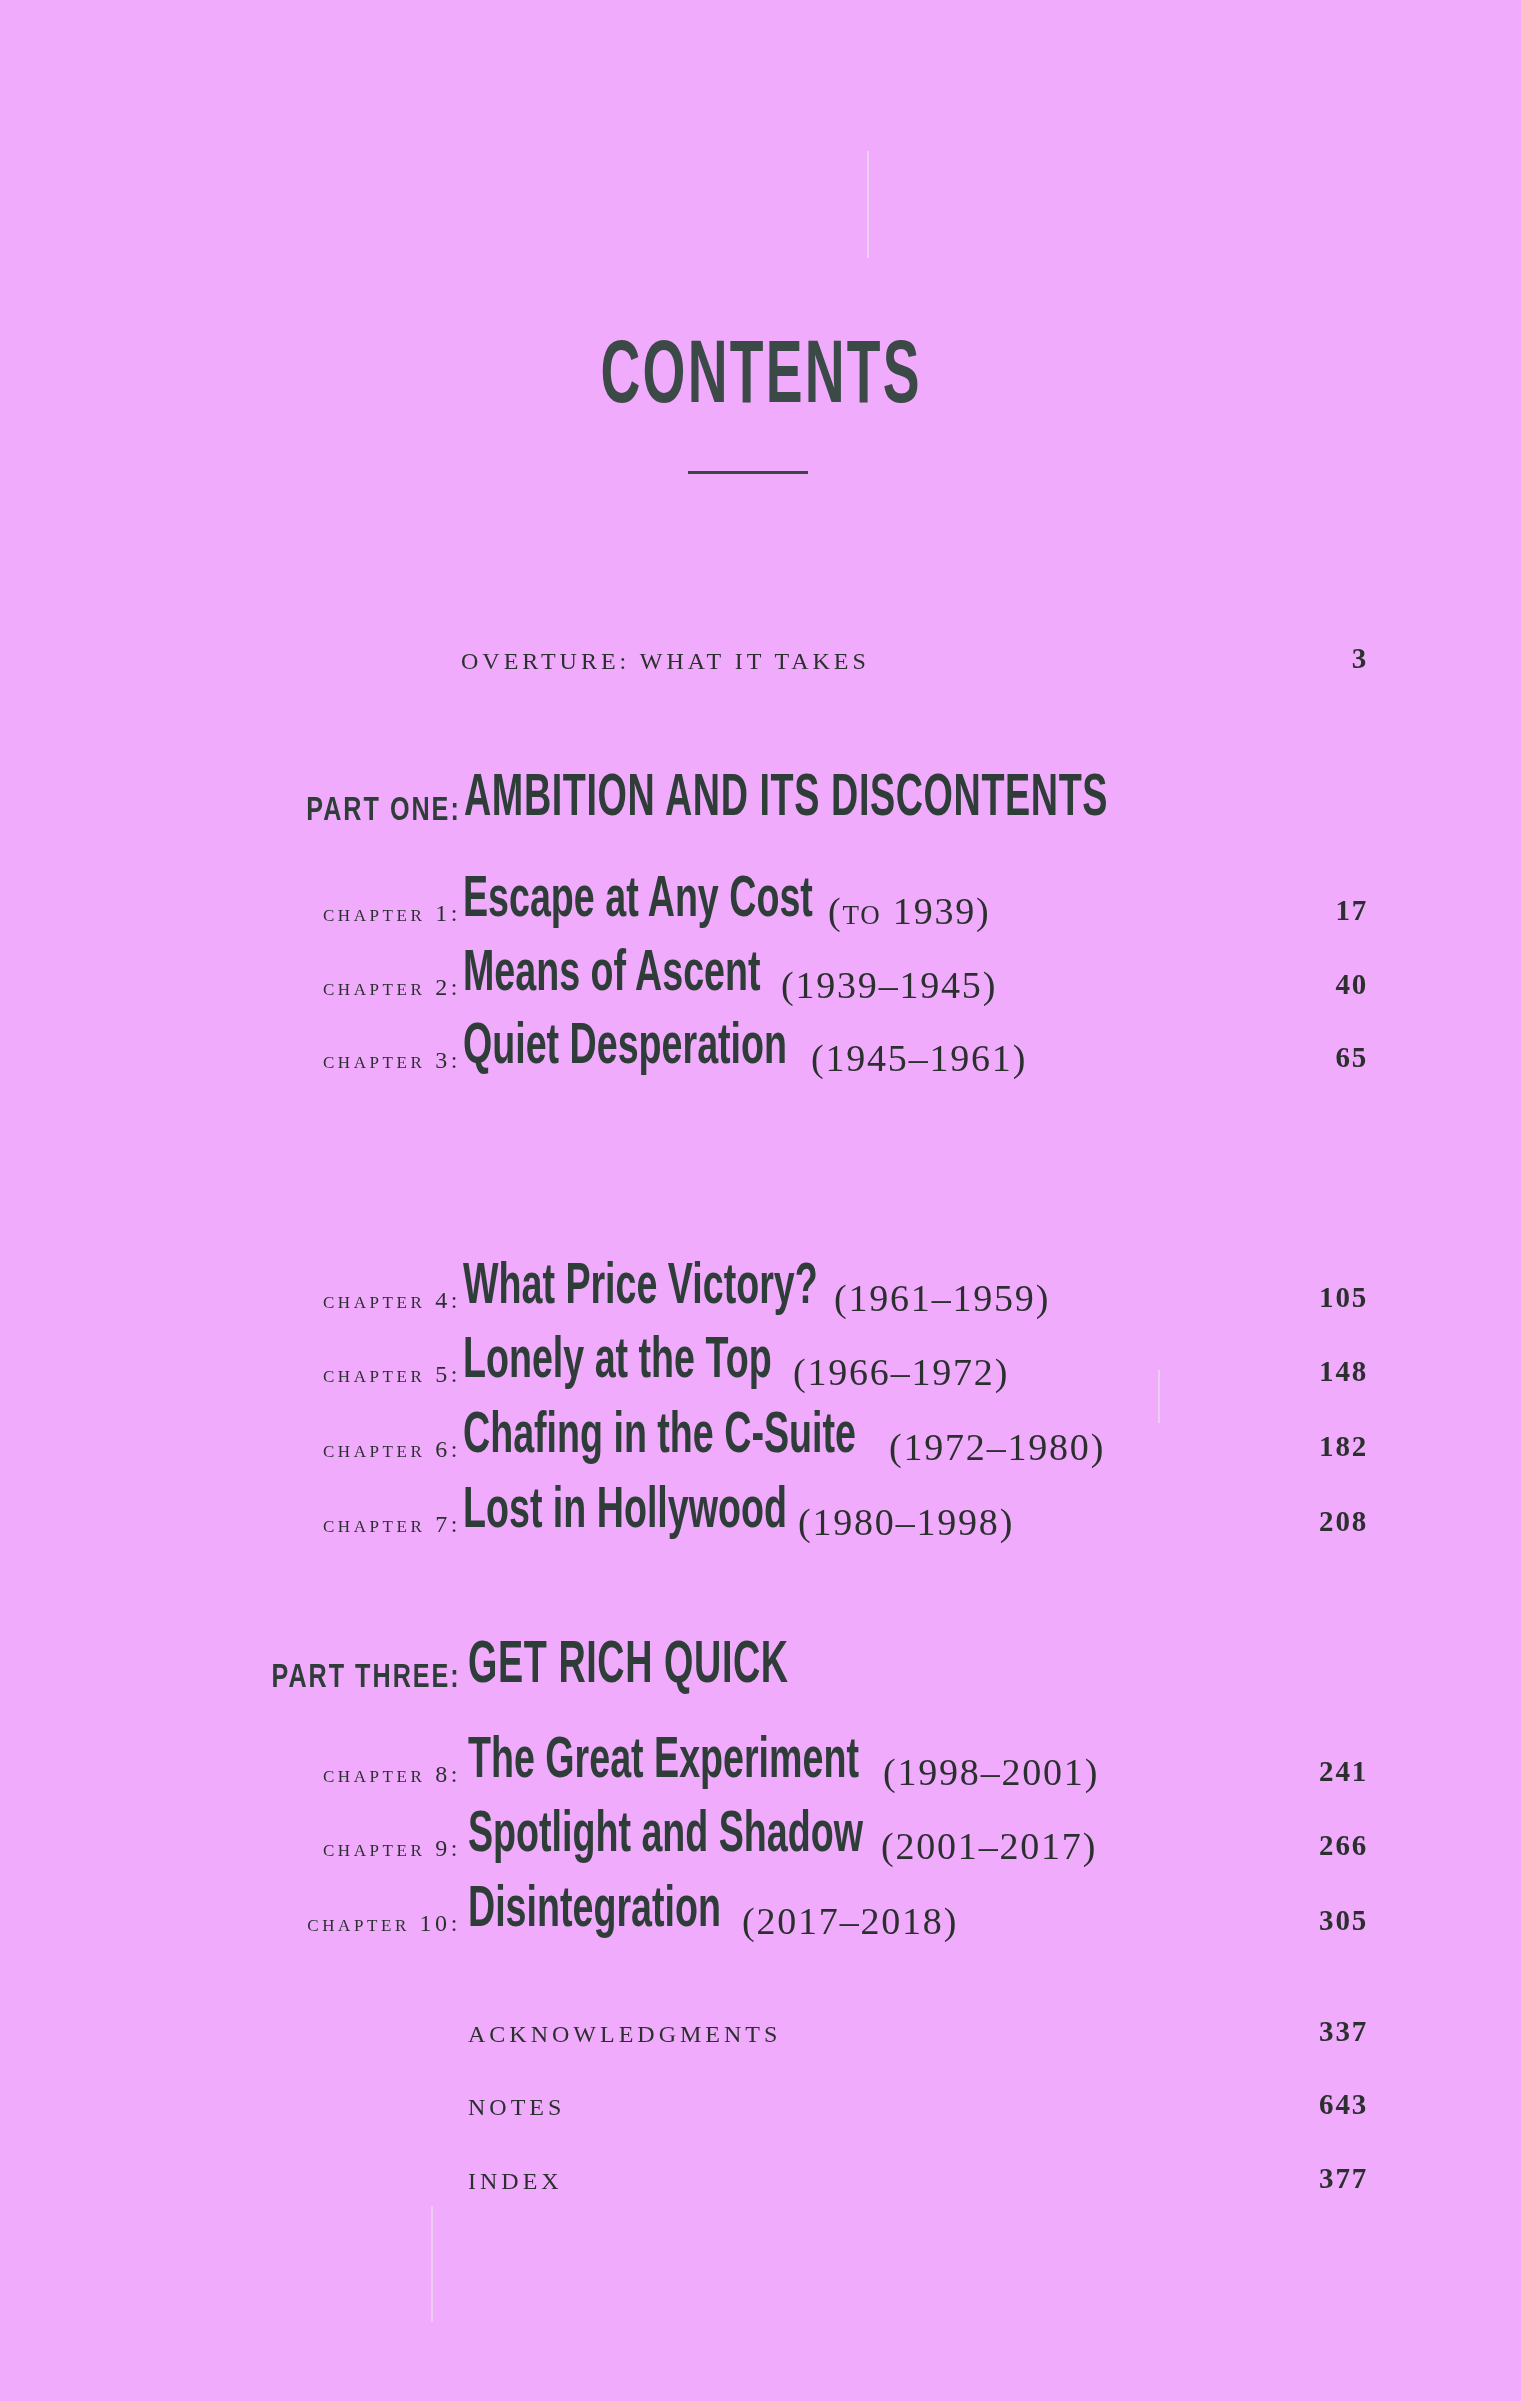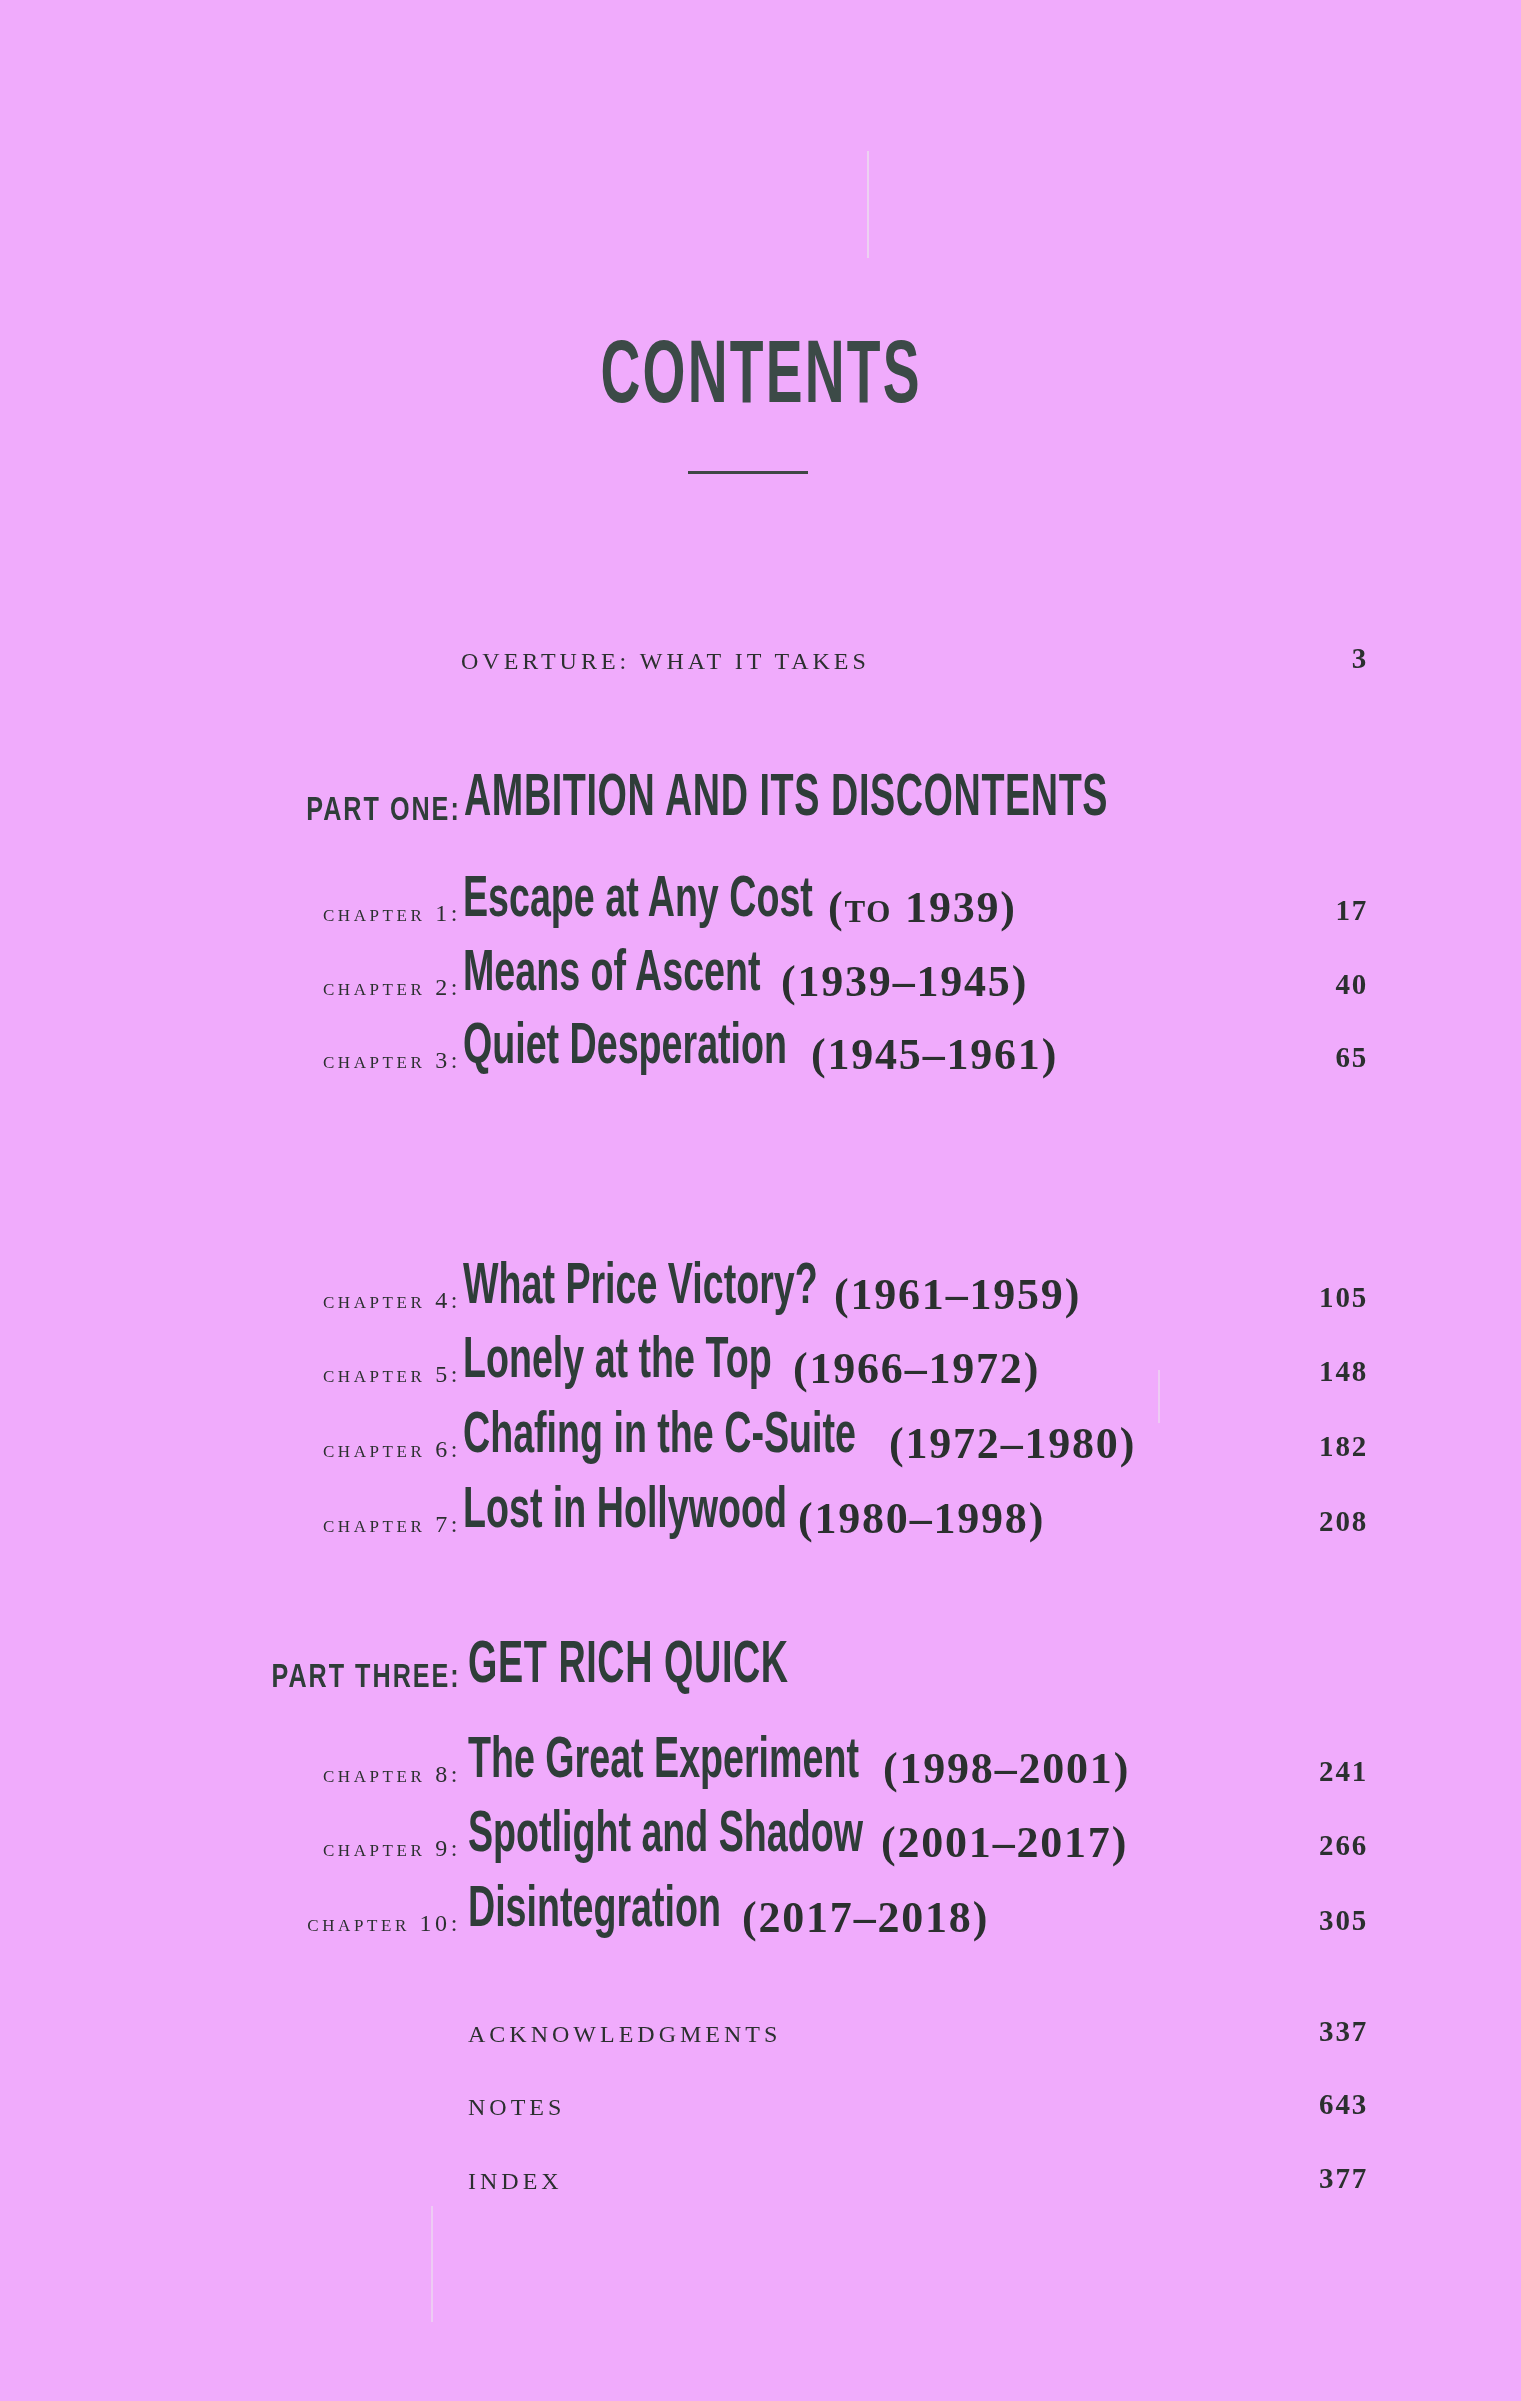--- a/index.html
+++ b/index.html
@@ -114,25 +114,24 @@
     font-size: 57px;
     color: #2f3d39;
     transform: scaleX(0.66);
     transform-origin: left bottom;
   }
   .ch-dates {
     position: absolute;
     bottom: -5.3px;
     white-space: nowrap;
     font-family: "Liberation Serif", serif;
-    font-size: 44px;
+    font-size: 38px;
     letter-spacing: 1.8px;
     color: #2b302f;
     line-height: 1;
-    font-weight: bold;
   }
   .ch-dates .sc {
     font-variant: small-caps;
     text-transform: lowercase;
   }
   .matter {
     position: absolute;
     left: 461px;
     bottom: 0;
     white-space: nowrap;

